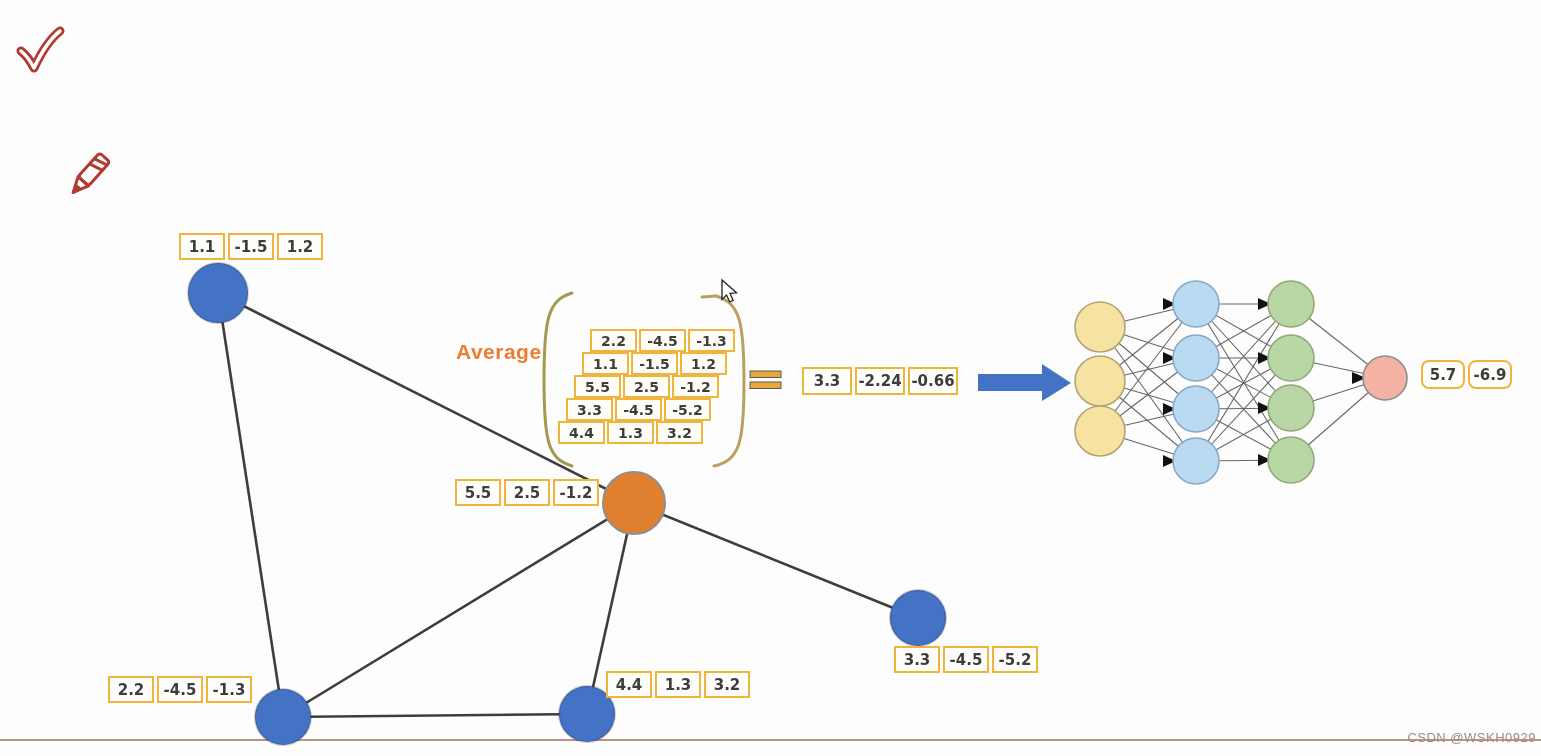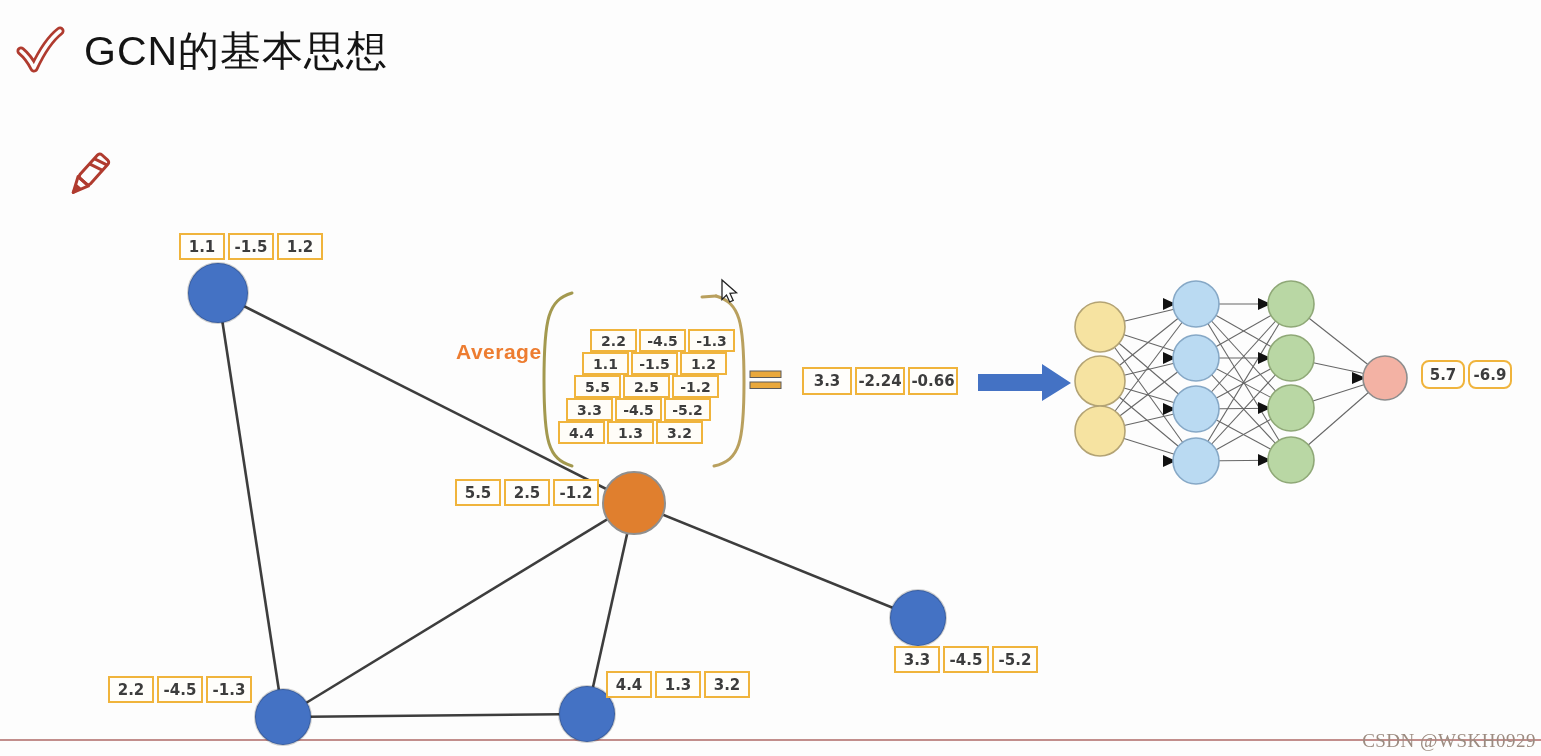--- a/index.html
+++ b/index.html
@@ -18,36 +18,35 @@
   .vec.result .cell{width:50px;height:28px;}
   .vec.output .cell{width:44px;height:29px;border-radius:8px;}
   .mrow{position:absolute;display:flex;gap:2px;}
   .mrow .cell{box-sizing:border-box;width:47px;height:23px;border:2px solid #f0b43c;
               background:#fffdf8;color:#3d3d3d;font-weight:700;font-size:14px;
               display:flex;align-items:center;justify-content:center;
               font-family:"DejaVu Sans",sans-serif;}
   .avg-label{position:absolute;left:456px;top:340px;font-size:21px;font-weight:700;
              color:#ed7d31;letter-spacing:.5px;}
   .divider{position:absolute;left:0;top:739px;width:1541px;height:2px;background:#c28e8c;}
-  .watermark{position:absolute;right:5px;top:730px;font-size:19px;color:#9c8b80;
-             letter-spacing:.5px;font-family:Liberation Serif, serif;}
+  .watermark{position:absolute;right:5px;top:730px;font-size:13px;color:#9c8b80;
+             letter-spacing:.5px;font-family:Liberation Sans, sans-serif;}
   svg.layer{position:absolute;left:0;top:0;}
 </style>
 </head>
 <body>
 
 <div class="stage">
 
   <div class="divider"></div>
 
   <svg class="icon-abs" style="left:12px;top:22px" width="54" height="54" viewBox="0 0 54 54">
     <path d="M 9 29 C 15 34 19 40 22 46 C 29 31 39 16 48 9" fill="none" stroke="#b03b2f" stroke-width="9" stroke-linecap="round" stroke-linejoin="round"></path>
     <path d="M 9 29 C 15 34 19 40 22 46 C 29 31 39 16 48 9" fill="none" stroke="#fdfdfd" stroke-width="3.5" stroke-linecap="round" stroke-linejoin="round"></path>
   </svg>
-  <div class="page-title">GCN的基本思想</div>
 
   <svg class="icon-abs" style="left:60px;top:146px" width="56" height="60" viewBox="0 0 56 60">
     <g transform="rotate(42 28 30)" fill="none" stroke="#b03b2f" stroke-width="3" stroke-linejoin="round">
       <rect x="21" y="5" width="14" height="32" rx="3"></rect>
       <line x1="21" y1="13" x2="35" y2="9"></line>
       <line x1="21" y1="20" x2="35" y2="16"></line>
       <path d="M 21 37 L 35 37 L 28 52 Z"></path>
       <path d="M 26 45 L 30 45 L 28 52 Z" fill="#b03b2f"></path>
     </g>
   </svg>

